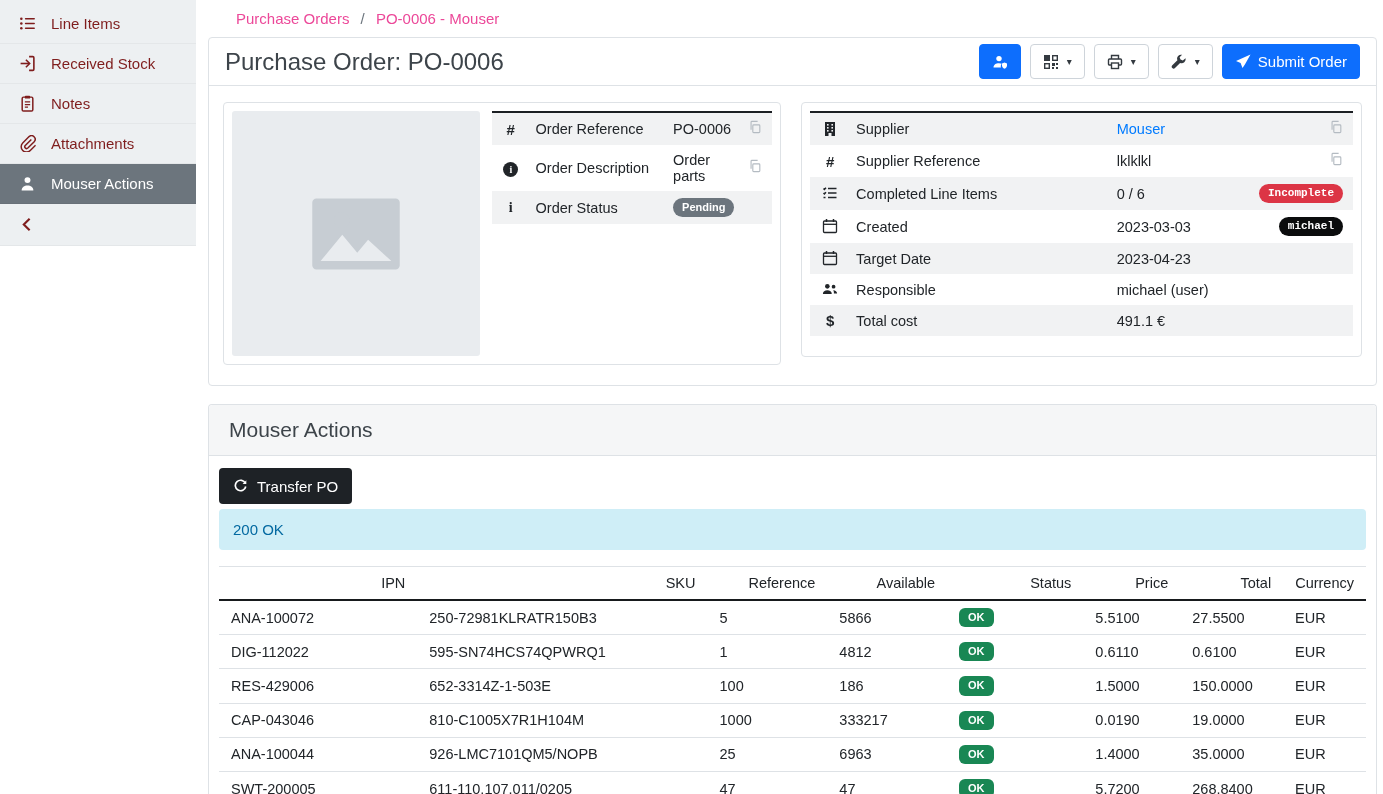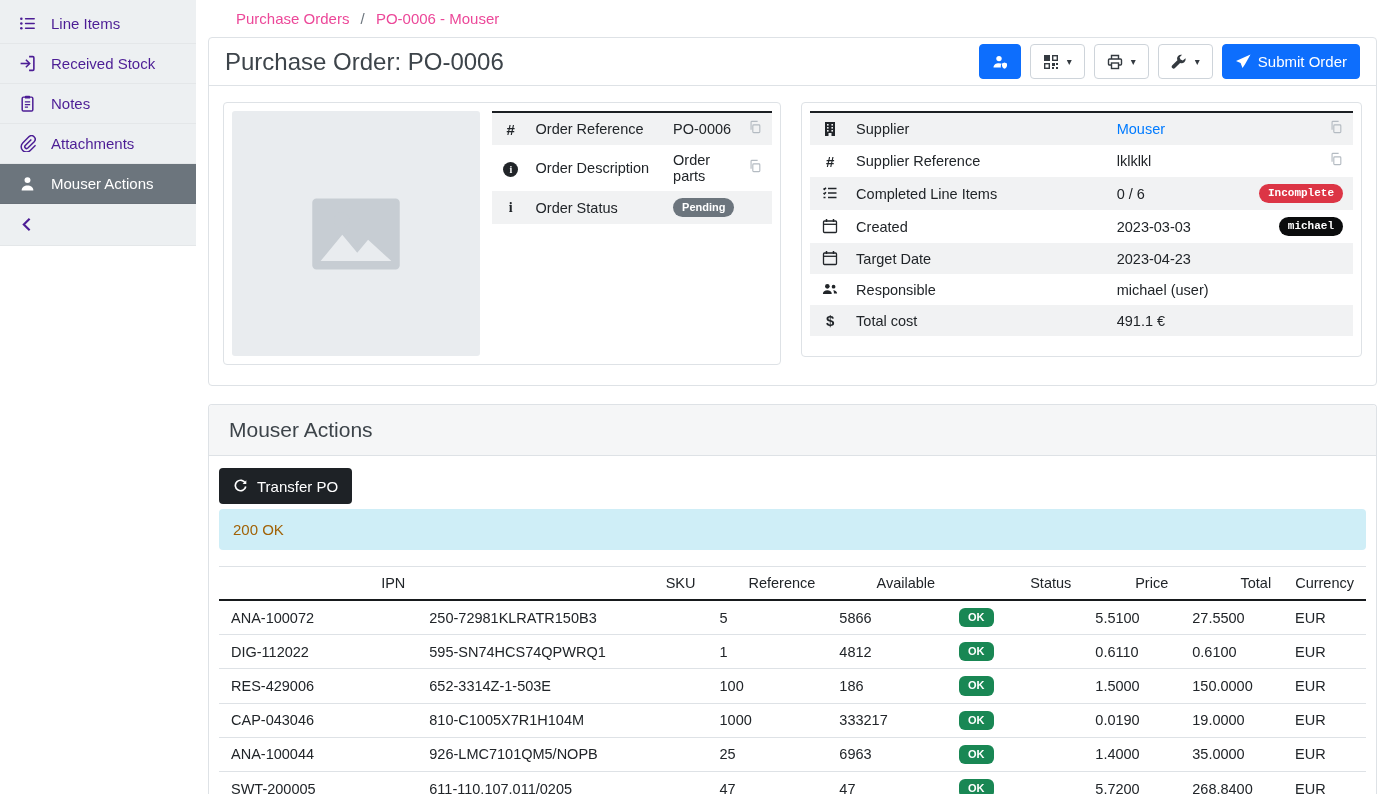--- a/index.html
+++ b/index.html
@@ -9,21 +9,21 @@
     font-size: 14px;
     color: #212529;
     width: 1383px;
   }
   .app { display:flex; width:1383px; min-height:794px; align-items:flex-start; }
 
   
   .sidebar { width:196px; flex:0 0 196px; background:#edf0f2; padding-top:4px; }
   .side-item {
     display:flex; align-items:center; gap:15px;
-    padding:11px 19px; font-size:15px; color:#4c1d95; cursor:pointer;
+    padding:11px 19px; font-size:15px; color:#7f1d1d; cursor:pointer;
     border-bottom:1px solid rgba(0,0,0,0.035);
   }
   .side-item svg { width:17px; height:17px; flex:0 0 17px; }
   .side-item.active { background:#6c757d; color:#fff; }
   .side-item.collapse-row { padding:12px 19px; }
 
   
   .main { flex:1; padding:6px 6px 0 12px; }
   .breadcrumb { padding:4px 0 10px 28px; font-size:15px; }
   .breadcrumb a { color:#ec4899; text-decoration:none; cursor:pointer;margin-top:29px; }
@@ -92,21 +92,21 @@
   }
   .panel2-head h2 { font-size:21px; font-weight:500; color:#3d444a; }
   .panel2-body { padding:12px 10px 0; }
   .btn-dark {
     background:#1e2226; color:#fff; border:none; border-radius:4px; height:36px;
     padding:0 14px; font-size:15px; display:inline-flex; align-items:center; gap:9px;
     cursor:pointer; font-family:inherit;
   }
   .btn-dark svg { width:15px; height:15px; }
   .alert {
-    background:#cfeef7; color:#a16207; border-radius:4px;
+    background:#cfeef7; color:#0369a1; border-radius:4px;
     padding:12px 14px; margin-top:5px; font-size:15px;
   }
 
   .data-table { width:100%; border-collapse:collapse; margin-top:16px; }
   .data-table th {
     text-align:right; font-weight:500; font-size:14.5px;
     padding:8px 12px; border-top:1px solid #dee2e6; border-bottom:2px solid #171a1d;
   }
   .data-table td { padding:7px 12px; border-bottom:1px solid #dee2e6; font-size:14.5px; }
   .data-table tbody tr:last-child td { border-bottom:2px solid #171a1d; }

